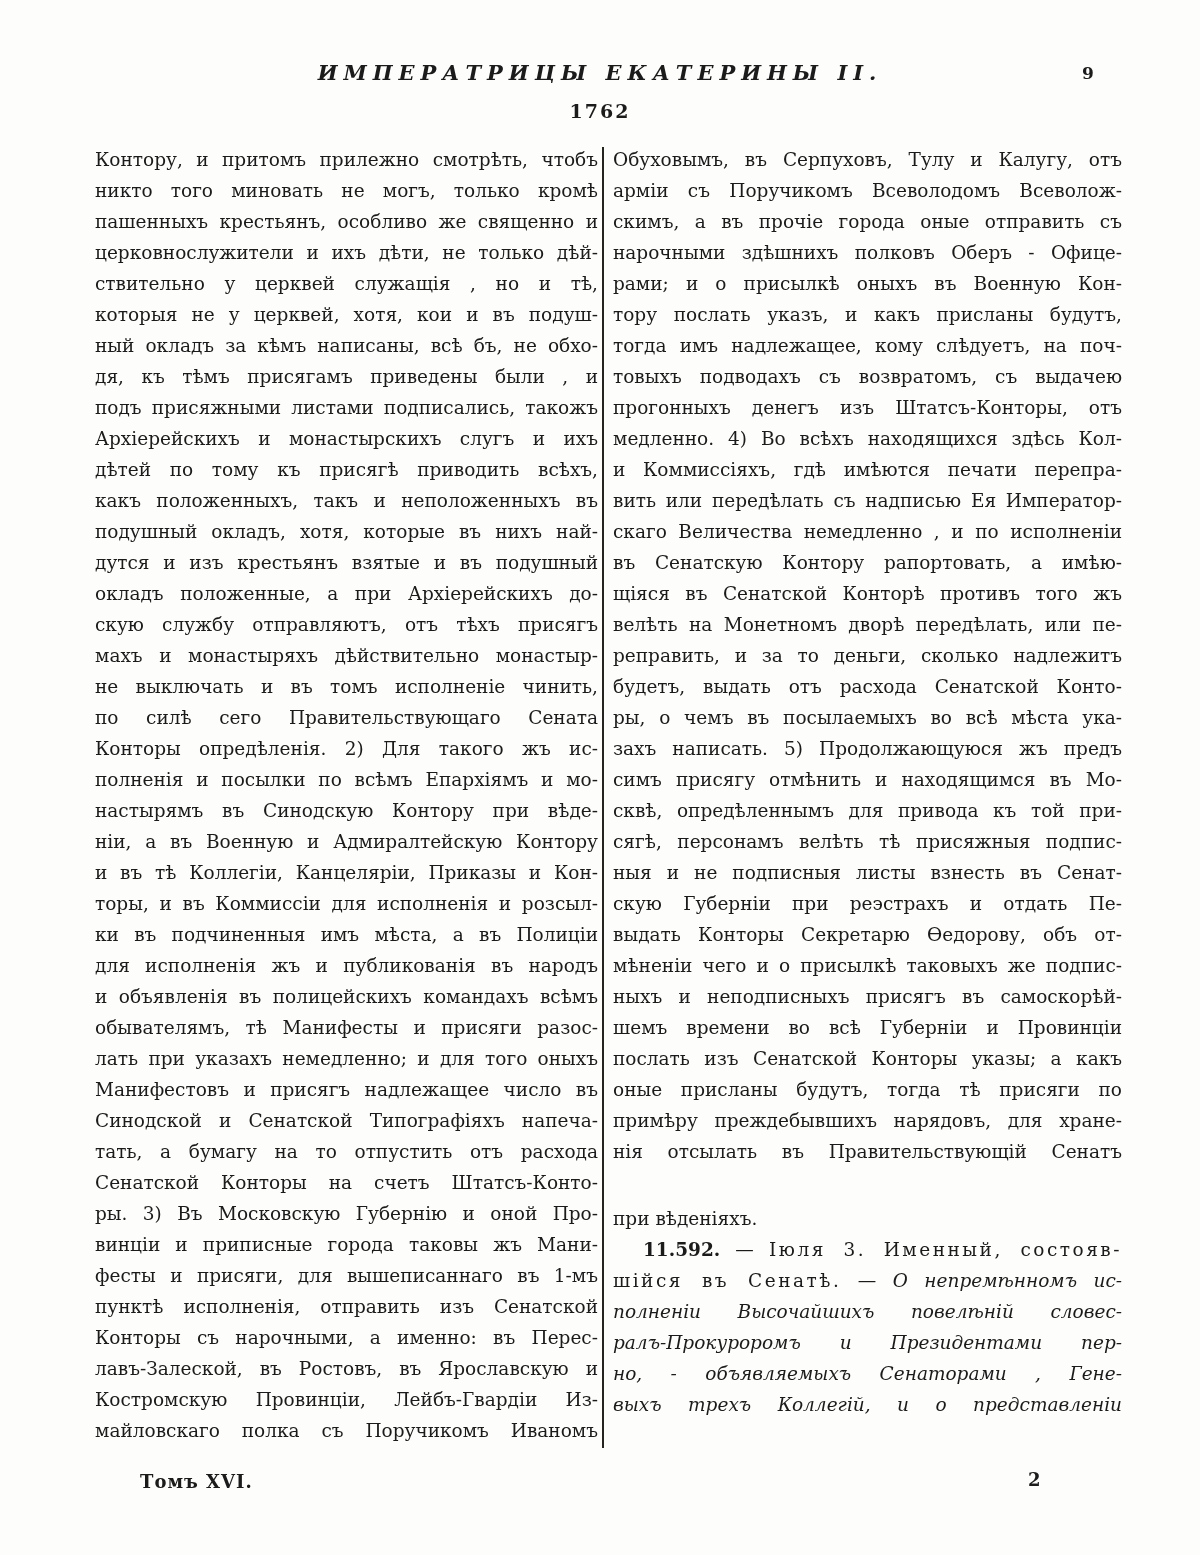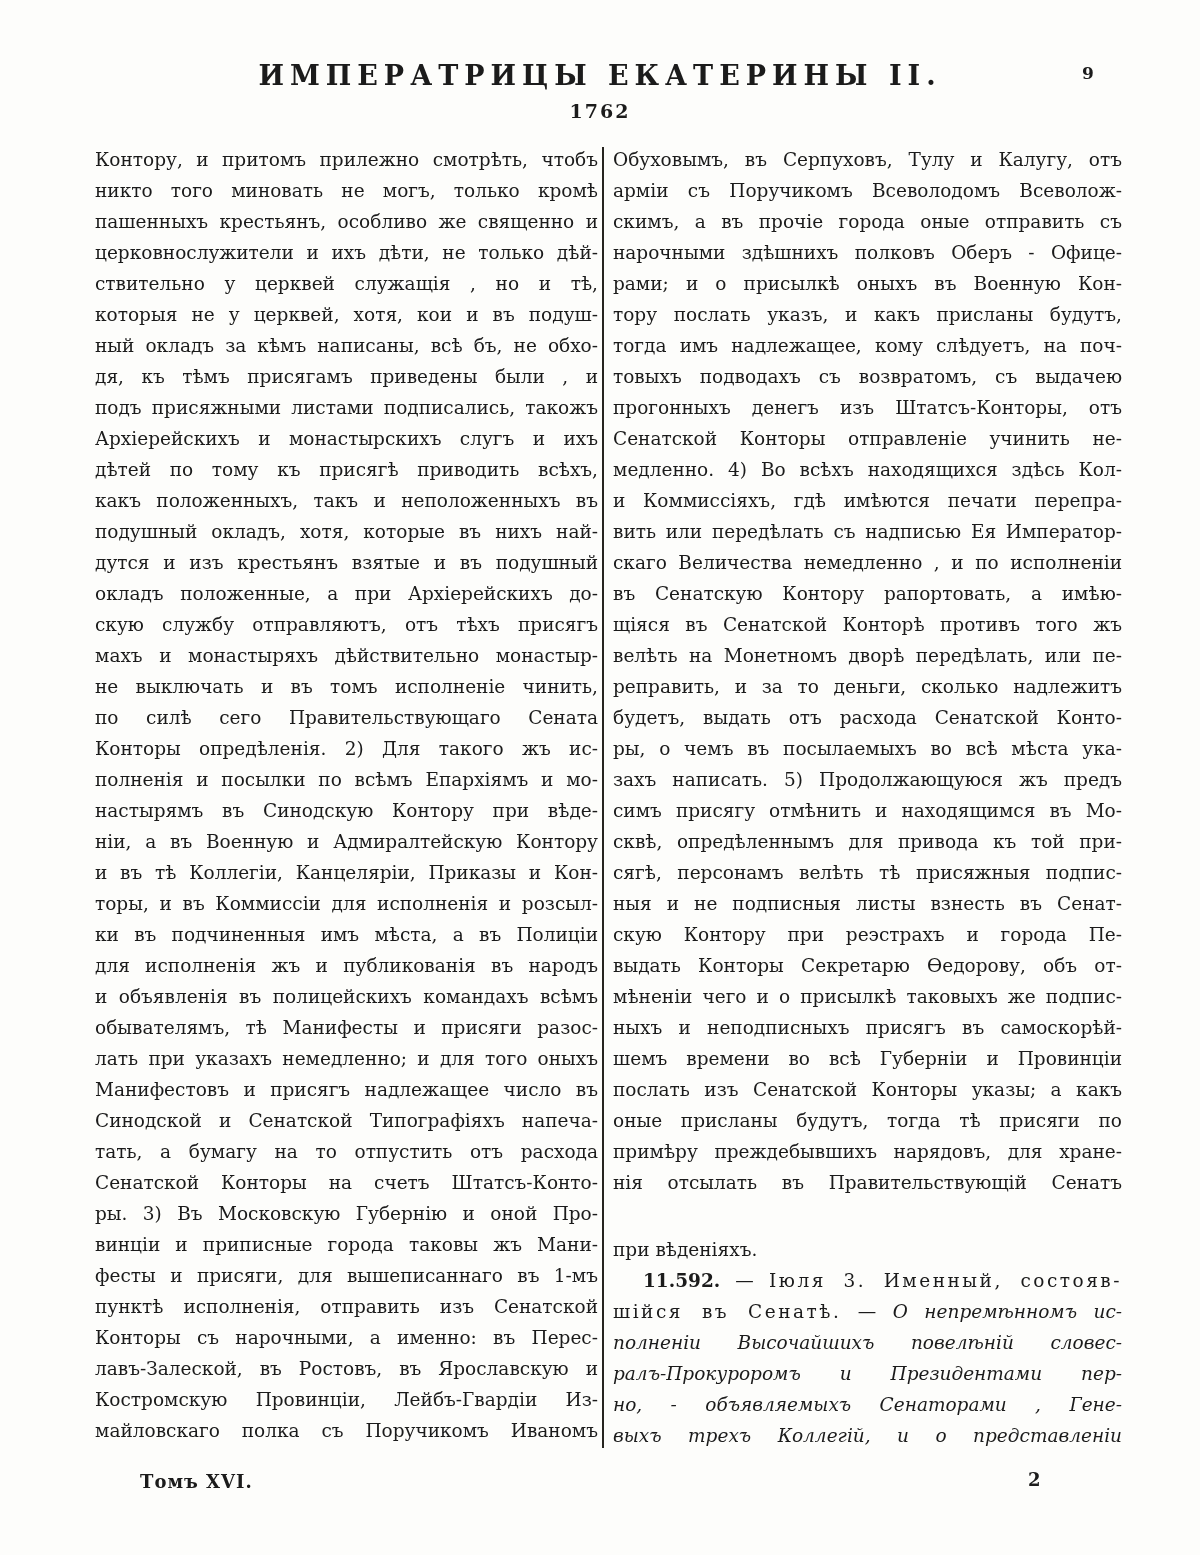--- a/index.html
+++ b/index.html
@@ -7,21 +7,21 @@
     position:relative;
     width:1200px;height:1555px;
     background:#fdfdfb;
     font-family:"DejaVu Serif","Liberation Serif",serif;
     color:#1b1b1b;
     overflow:hidden;
   }
   .running-title{
     position:absolute;top:60px;left:0;right:0;
     text-align:center;
-    font-size:27px;font-weight:bold;letter-spacing:6px;
+    font-size:21px;font-weight:bold;letter-spacing:6px;font-style:italic;
   }
   .page-number{
     position:absolute;top:63px;left:1082px;
     font-size:17px;font-weight:bold;
   }
   .year-heading{
     position:absolute;top:100px;left:0;right:0;
     text-align:center;
     font-size:19px;font-weight:bold;letter-spacing:2px;
   }
@@ -114,37 +114,36 @@
   <div class="col col-right">
       <div class="line"><span class="seg-normal">Обуховымъ, въ Серпуховъ, Тулу и Калугу, отъ</span></div>
       <div class="line"><span class="seg-normal">арміи съ Поручикомъ Всеволодомъ Всеволож-</span></div>
       <div class="line"><span class="seg-normal">скимъ, а въ прочіе города оные отправить съ</span></div>
       <div class="line"><span class="seg-normal">нарочными здѣшнихъ полковъ Оберъ - Офице-</span></div>
       <div class="line"><span class="seg-normal">рами; и о присылкѣ оныхъ въ Военную Кон-</span></div>
       <div class="line"><span class="seg-normal">тору послать указъ, и какъ присланы будутъ,</span></div>
       <div class="line"><span class="seg-normal">тогда имъ надлежащее, кому слѣдуетъ, на поч-</span></div>
       <div class="line"><span class="seg-normal">товыхъ подводахъ съ возвратомъ, съ выдачею</span></div>
       <div class="line"><span class="seg-normal">прогонныхъ денегъ изъ Штатсъ-Конторы, отъ</span></div>
-      <div class="line"><span class="seg-normal">Сенатской Конторы отправленіе учинить не-</span></div>
       <div class="line"><span class="seg-normal">медленно. 4) Во всѣхъ находящихся здѣсь Кол-</span></div>
       <div class="line"><span class="seg-normal">и Коммиссіяхъ, гдѣ имѣются печати перепра-</span></div>
       <div class="line"><span class="seg-normal">вить или передѣлать съ надписью Ея Император-</span></div>
       <div class="line"><span class="seg-normal">скаго Величества немедленно , и по исполненіи</span></div>
       <div class="line"><span class="seg-normal">въ Сенатскую Контору рапортовать, а имѣю-</span></div>
       <div class="line"><span class="seg-normal">щіяся въ Сенатской Конторѣ противъ того жъ</span></div>
       <div class="line"><span class="seg-normal">велѣть на Монетномъ дворѣ передѣлать, или пе-</span></div>
       <div class="line"><span class="seg-normal">реправить, и за то деньги, сколько надлежитъ</span></div>
       <div class="line"><span class="seg-normal">будетъ, выдать отъ расхода Сенатской Конто-</span></div>
       <div class="line"><span class="seg-normal">ры, о чемъ въ посылаемыхъ во всѣ мѣста ука-</span></div>
       <div class="line"><span class="seg-normal">захъ написать. 5) Продолжающуюся жъ предъ</span></div>
       <div class="line"><span class="seg-normal">симъ присягу отмѣнить и находящимся въ Мо-</span></div>
       <div class="line"><span class="seg-normal">сквѣ, опредѣленнымъ для привода къ той при-</span></div>
       <div class="line"><span class="seg-normal">сягѣ, персонамъ велѣть тѣ присяжныя подпис-</span></div>
       <div class="line"><span class="seg-normal">ныя и не подписныя листы взнесть въ Сенат-</span></div>
-      <div class="line"><span class="seg-normal">скую Контору при реэстрахъ и города Пе-</span></div>
+      <div class="line"><span class="seg-normal">скую Губерніи при реэстрахъ и отдать Пе-</span></div>
       <div class="line"><span class="seg-normal">выдать Конторы Секретарю Ѳедорову, объ от-</span></div>
       <div class="line"><span class="seg-normal">мѣненіи чего и о присылкѣ таковыхъ же подпис-</span></div>
       <div class="line"><span class="seg-normal">ныхъ и неподписныхъ присягъ въ самоскорѣй-</span></div>
       <div class="line"><span class="seg-normal">шемъ времени во всѣ Губерніи и Провинціи</span></div>
       <div class="line"><span class="seg-normal">послать изъ Сенатской Конторы указы; а какъ</span></div>
       <div class="line"><span class="seg-normal">оные присланы будутъ, тогда тѣ присяги по</span></div>
       <div class="line"><span class="seg-normal">примѣру преждебывшихъ нарядовъ, для хране-</span></div>
       <div class="line"><span class="seg-normal">нія отсылать въ Правительствующій Сенатъ</span></div>
       <div class="line no-just"><span class="seg-normal">при вѣденіяхъ.</span></div>
       <div class="line indent"><span class="seg-bold">11.592.</span><span class="seg-normal"> — </span><span class="seg-spaced">Іюля 3. Именный, состояв-</span></div>

